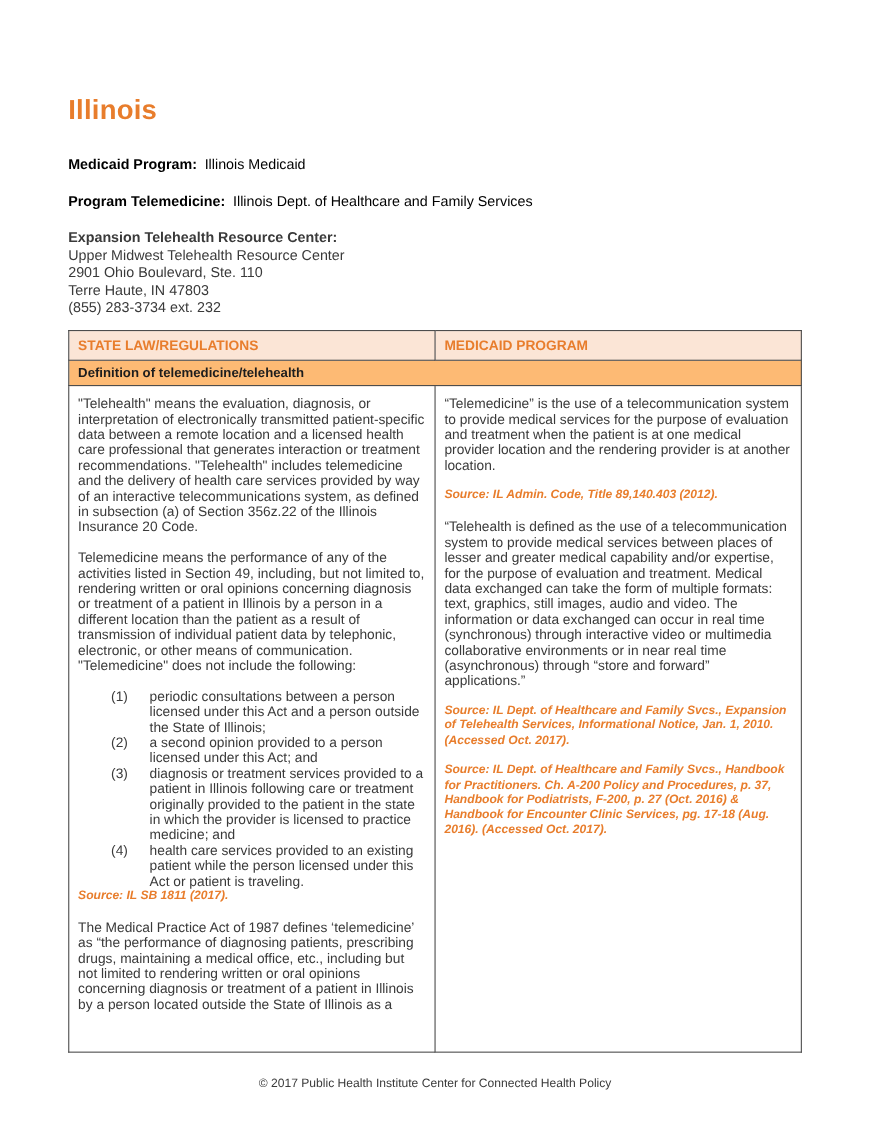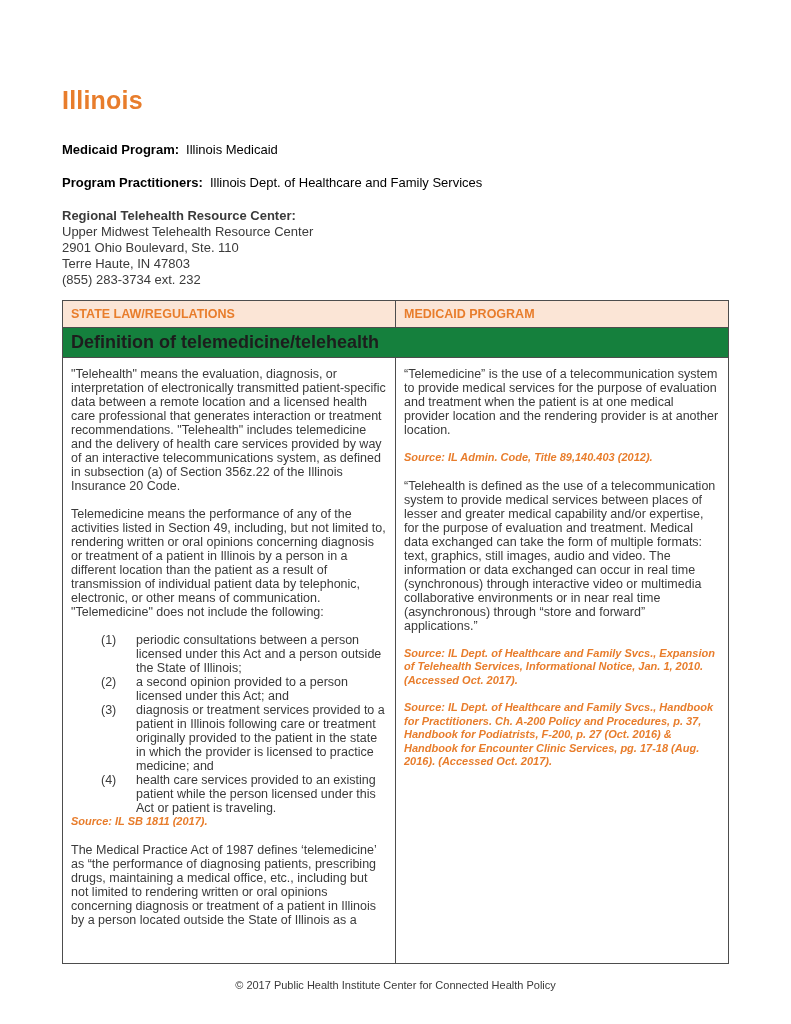--- a/index.html
+++ b/index.html
@@ -56,23 +56,23 @@
   th.col-header {
     background: #fbe5d6;
     color: #e87d2c;
     font-size: 12.5px;
     font-weight: bold;
     padding: 6px 8px;
     height: 27px;
     width: 50%;
   }
   td.section-header {
-    background: #15803d;
+    background: #fdba74;
     color: #1d1d1d;
-    font-size: 18px;
+    font-size: 12px;
     font-weight: bold;
     padding: 4px 8px;
     height: 23px;
   }
   td.body-cell {
     padding: 9px 8px 8px 8px;
     height: 606px;
     font-size: 12.5px;
     line-height: 14px;
     color: #3a3a3a;
@@ -108,25 +108,25 @@
 <div class="page">
   <div class="content">
 
     <h1 class="doc-title">Illinois</h1>
 
     <p class="info-line">
       <span class="lbl">Medicaid Program:</span><span class="val">Illinois Medicaid</span>
     </p>
 
     <p class="info-line">
-      <span class="lbl">Program Practitioners:</span><span class="val">Illinois Dept. of Healthcare and Family Services</span>
+      <span class="lbl">Program Telemedicine:</span><span class="val">Illinois Dept. of Healthcare and Family Services</span>
     </p>
 
     <div class="rtrc-block">
-      <div class="rtrc-heading">Regional Telehealth Resource Center:</div>
+      <div class="rtrc-heading">Expansion Telehealth Resource Center:</div>
       <div>Upper Midwest Telehealth Resource Center</div>
       <div>2901 Ohio Boulevard, Ste. 110</div>
       <div>Terre Haute, IN 47803</div>
       <div>(855) 283-3734 ext. 232</div>
     </div>
 
     <table class="policy-table">
       <tbody>
           <tr>
         <th class="col-header">STATE LAW/REGULATIONS</th>

